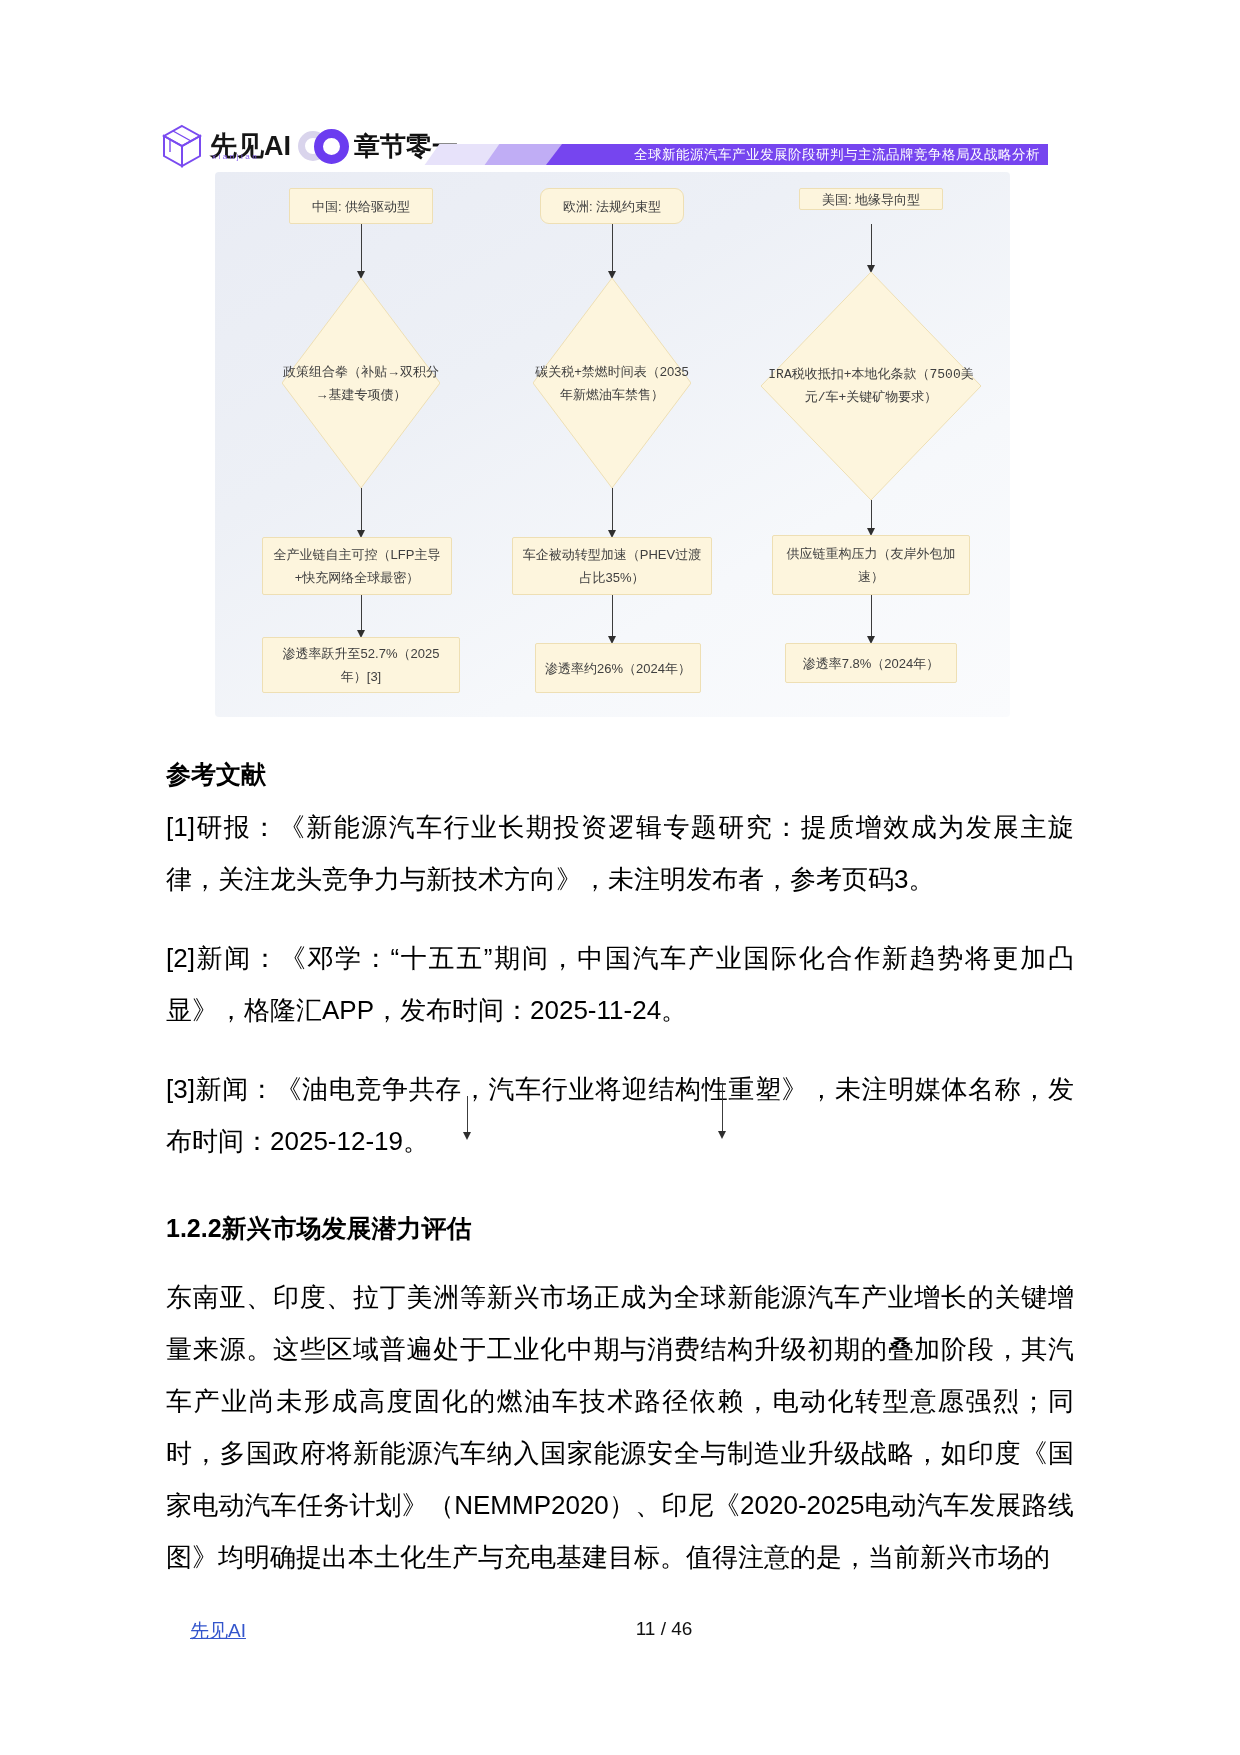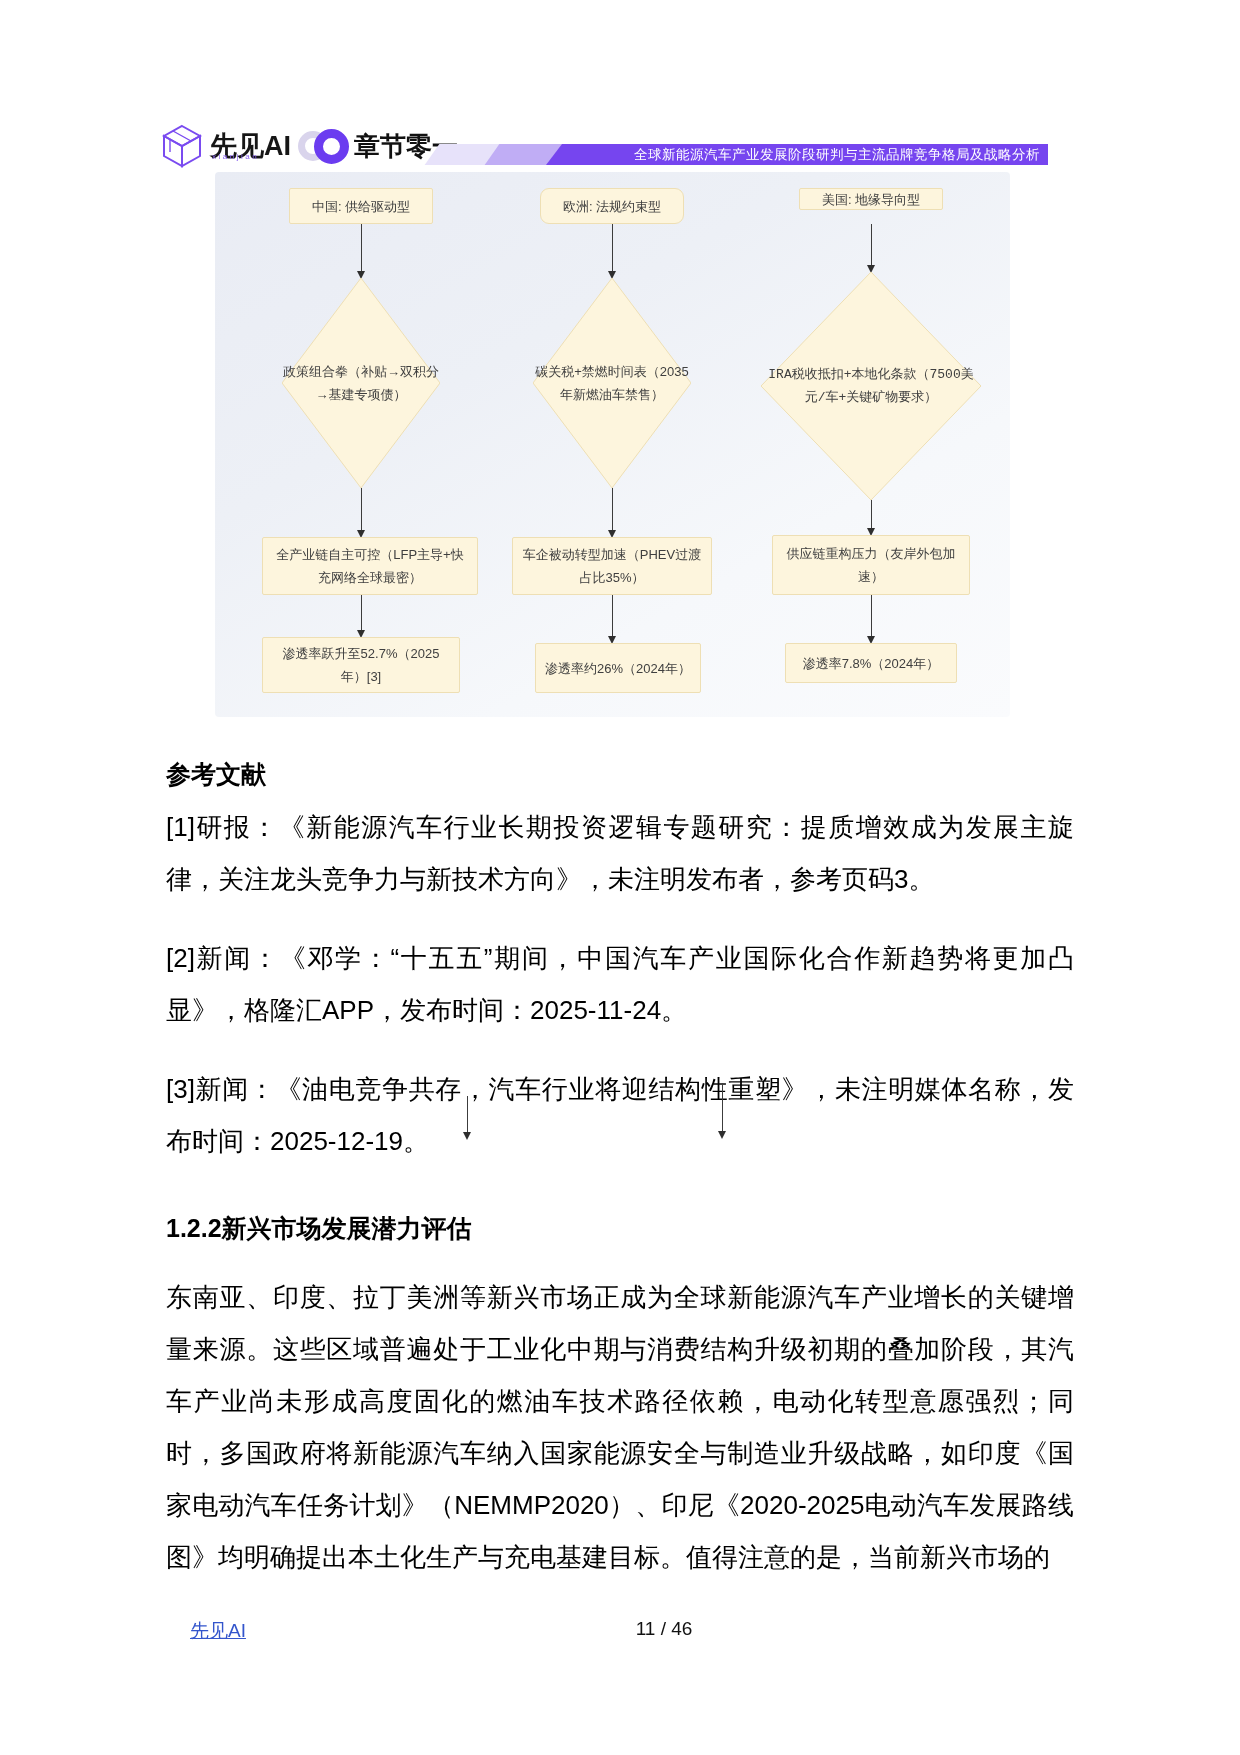--- a/index.html
+++ b/index.html
@@ -23,21 +23,21 @@
       color:#ffffff;font-size:13.5px;line-height:21px;text-align:right;padding-right:8px;box-sizing:border-box;letter-spacing:0.5px;}
 
   
   .fc-panel{position:absolute;left:215px;top:172px;width:795px;height:545px;border-radius:4px;
       background:linear-gradient(150deg,#e9ecf4 0%,#edf0f6 35%,#f6f8fb 70%,#fafbfd 100%);}
   .fc-node{position:absolute;background:#fdf5dd;border:1px solid #eedfb4;color:#3f3f3f;font-size:13px;line-height:23px;
       display:flex;align-items:center;justify-content:center;text-align:center;border-radius:2px;padding:2px 8px;box-sizing:border-box;}
   .nt1{left:74px;top:16px;width:144px;height:36px;}
   .nt2{left:325px;top:16px;width:144px;height:36px;border-radius:9px;}
   .nt3{left:584px;top:16px;width:144px;height:22px;}
-  .nm1{left:47px;top:365px;width:216px;height:58px;}
+  .nm1{left:47px;top:365px;width:190px;height:58px;}
   .nm2{left:297px;top:365px;width:200px;height:58px;}
   .nm3{left:557px;top:363px;width:198px;height:60px;}
   .nb1{left:47px;top:465px;width:198px;height:56px;}
   .nb2{left:298px;top:471px;width:166px;height:50px;margin-left:22px;}
   .nb3{left:570px;top:471px;width:172px;height:40px;}
   .fc-diamond{position:absolute;display:flex;align-items:center;justify-content:center;text-align:center;
       font-size:13px;line-height:23px;color:#3f3f3f;}
   .d1{left:67px;top:106px;width:158px;height:210px;}
   .d2{left:318px;top:106px;width:158px;height:210px;}
   .d3{left:546px;top:100px;width:220px;height:228px;font-family:Liberation Mono, monospace;}

